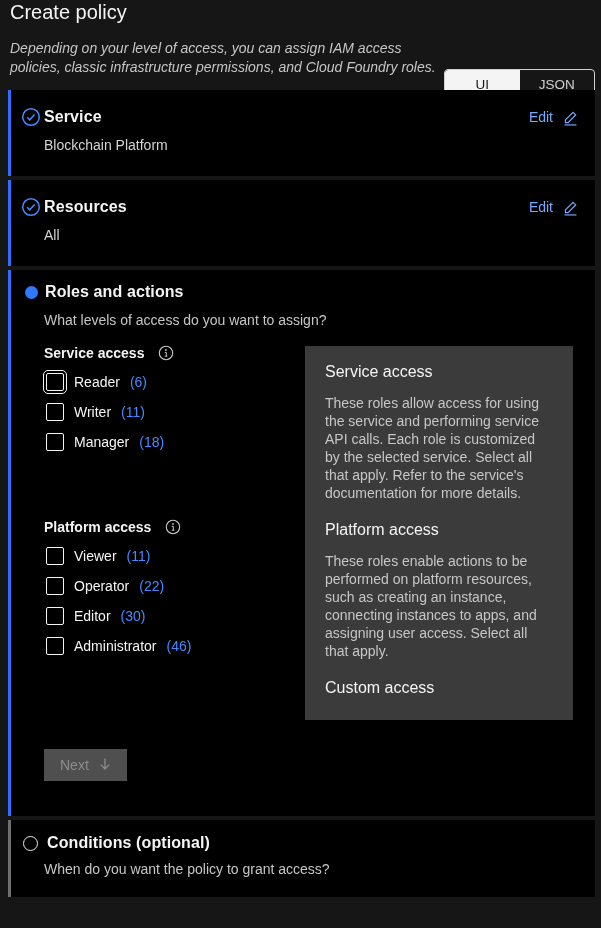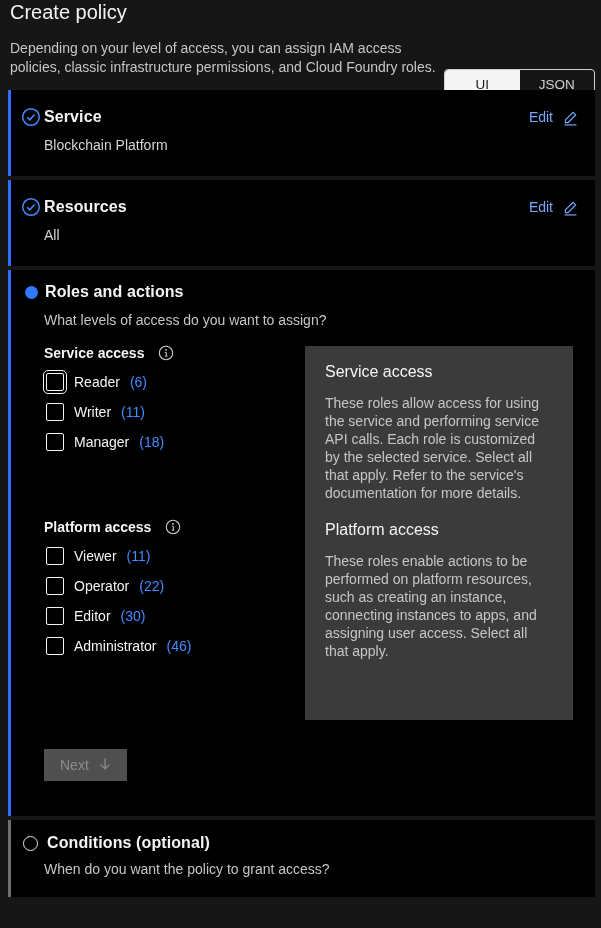--- a/index.html
+++ b/index.html
@@ -11,21 +11,21 @@
     font-family: "Liberation Sans", "DejaVu Sans", sans-serif;
     overflow: hidden;
     position: relative;
   }
 
   
   .header { position: relative; padding: 1px 6px 0 10px; }
   .page-title { margin: 0; font-size: 20px; font-weight: 400; color: #f4f4f4; letter-spacing: 0; }
   .page-desc {
     margin: 15px 16px 0 0; width: 428px;
-    font-size: 14px; line-height: 19px; color: #c6c6c6;
+    font-size: 14px; line-height: 19px; color: #c6c6c6; font-style: italic;
   }
   .switcher {
     position: absolute; top: 69px; right: 6px;
     display: flex; width: 151px; height: 31px;
     border: 1px solid #d0d0d0; border-radius: 4px;
     overflow: hidden; background: #161616;
   }
   .switch-seg {
     flex: 1; display: flex; align-items: center; justify-content: center;
     font-family: Liberation Sans, sans-serif;
@@ -229,20 +229,21 @@
     <span class="cb"></span>
     <span class="cb-label">Administrator</span>
     <span class="cb-count">(46)</span>
   </label>
 
   <aside class="info-panel">
     <h3 class="info-heading">Service access</h3>
     <p class="info-body">These roles allow access for using the service and performing service API calls. Each role is customized by the selected service. Select all that apply. Refer to the service's documentation for more details.</p>
     <h3 class="info-heading">Platform access</h3>
     <p class="info-body">These roles enable actions to be performed on platform resources, such as creating an instance, connecting instances to apps, and assigning user access. Select all that apply.</p>
+    <h3 class="info-heading">Custom access</h3>
   </aside>
 
   <button class="next-btn" disabled="">
     <span>Next</span>
     <span>
       <svg width="16" height="16" viewBox="0 0 16 16" fill="none" stroke="#8d8d8d" stroke-width="1.3">
         <path d="M8 2.4v10.4M3.7 8.6 8 12.9l4.3-4.3"></path>
       </svg>
     </span>
   </button>

